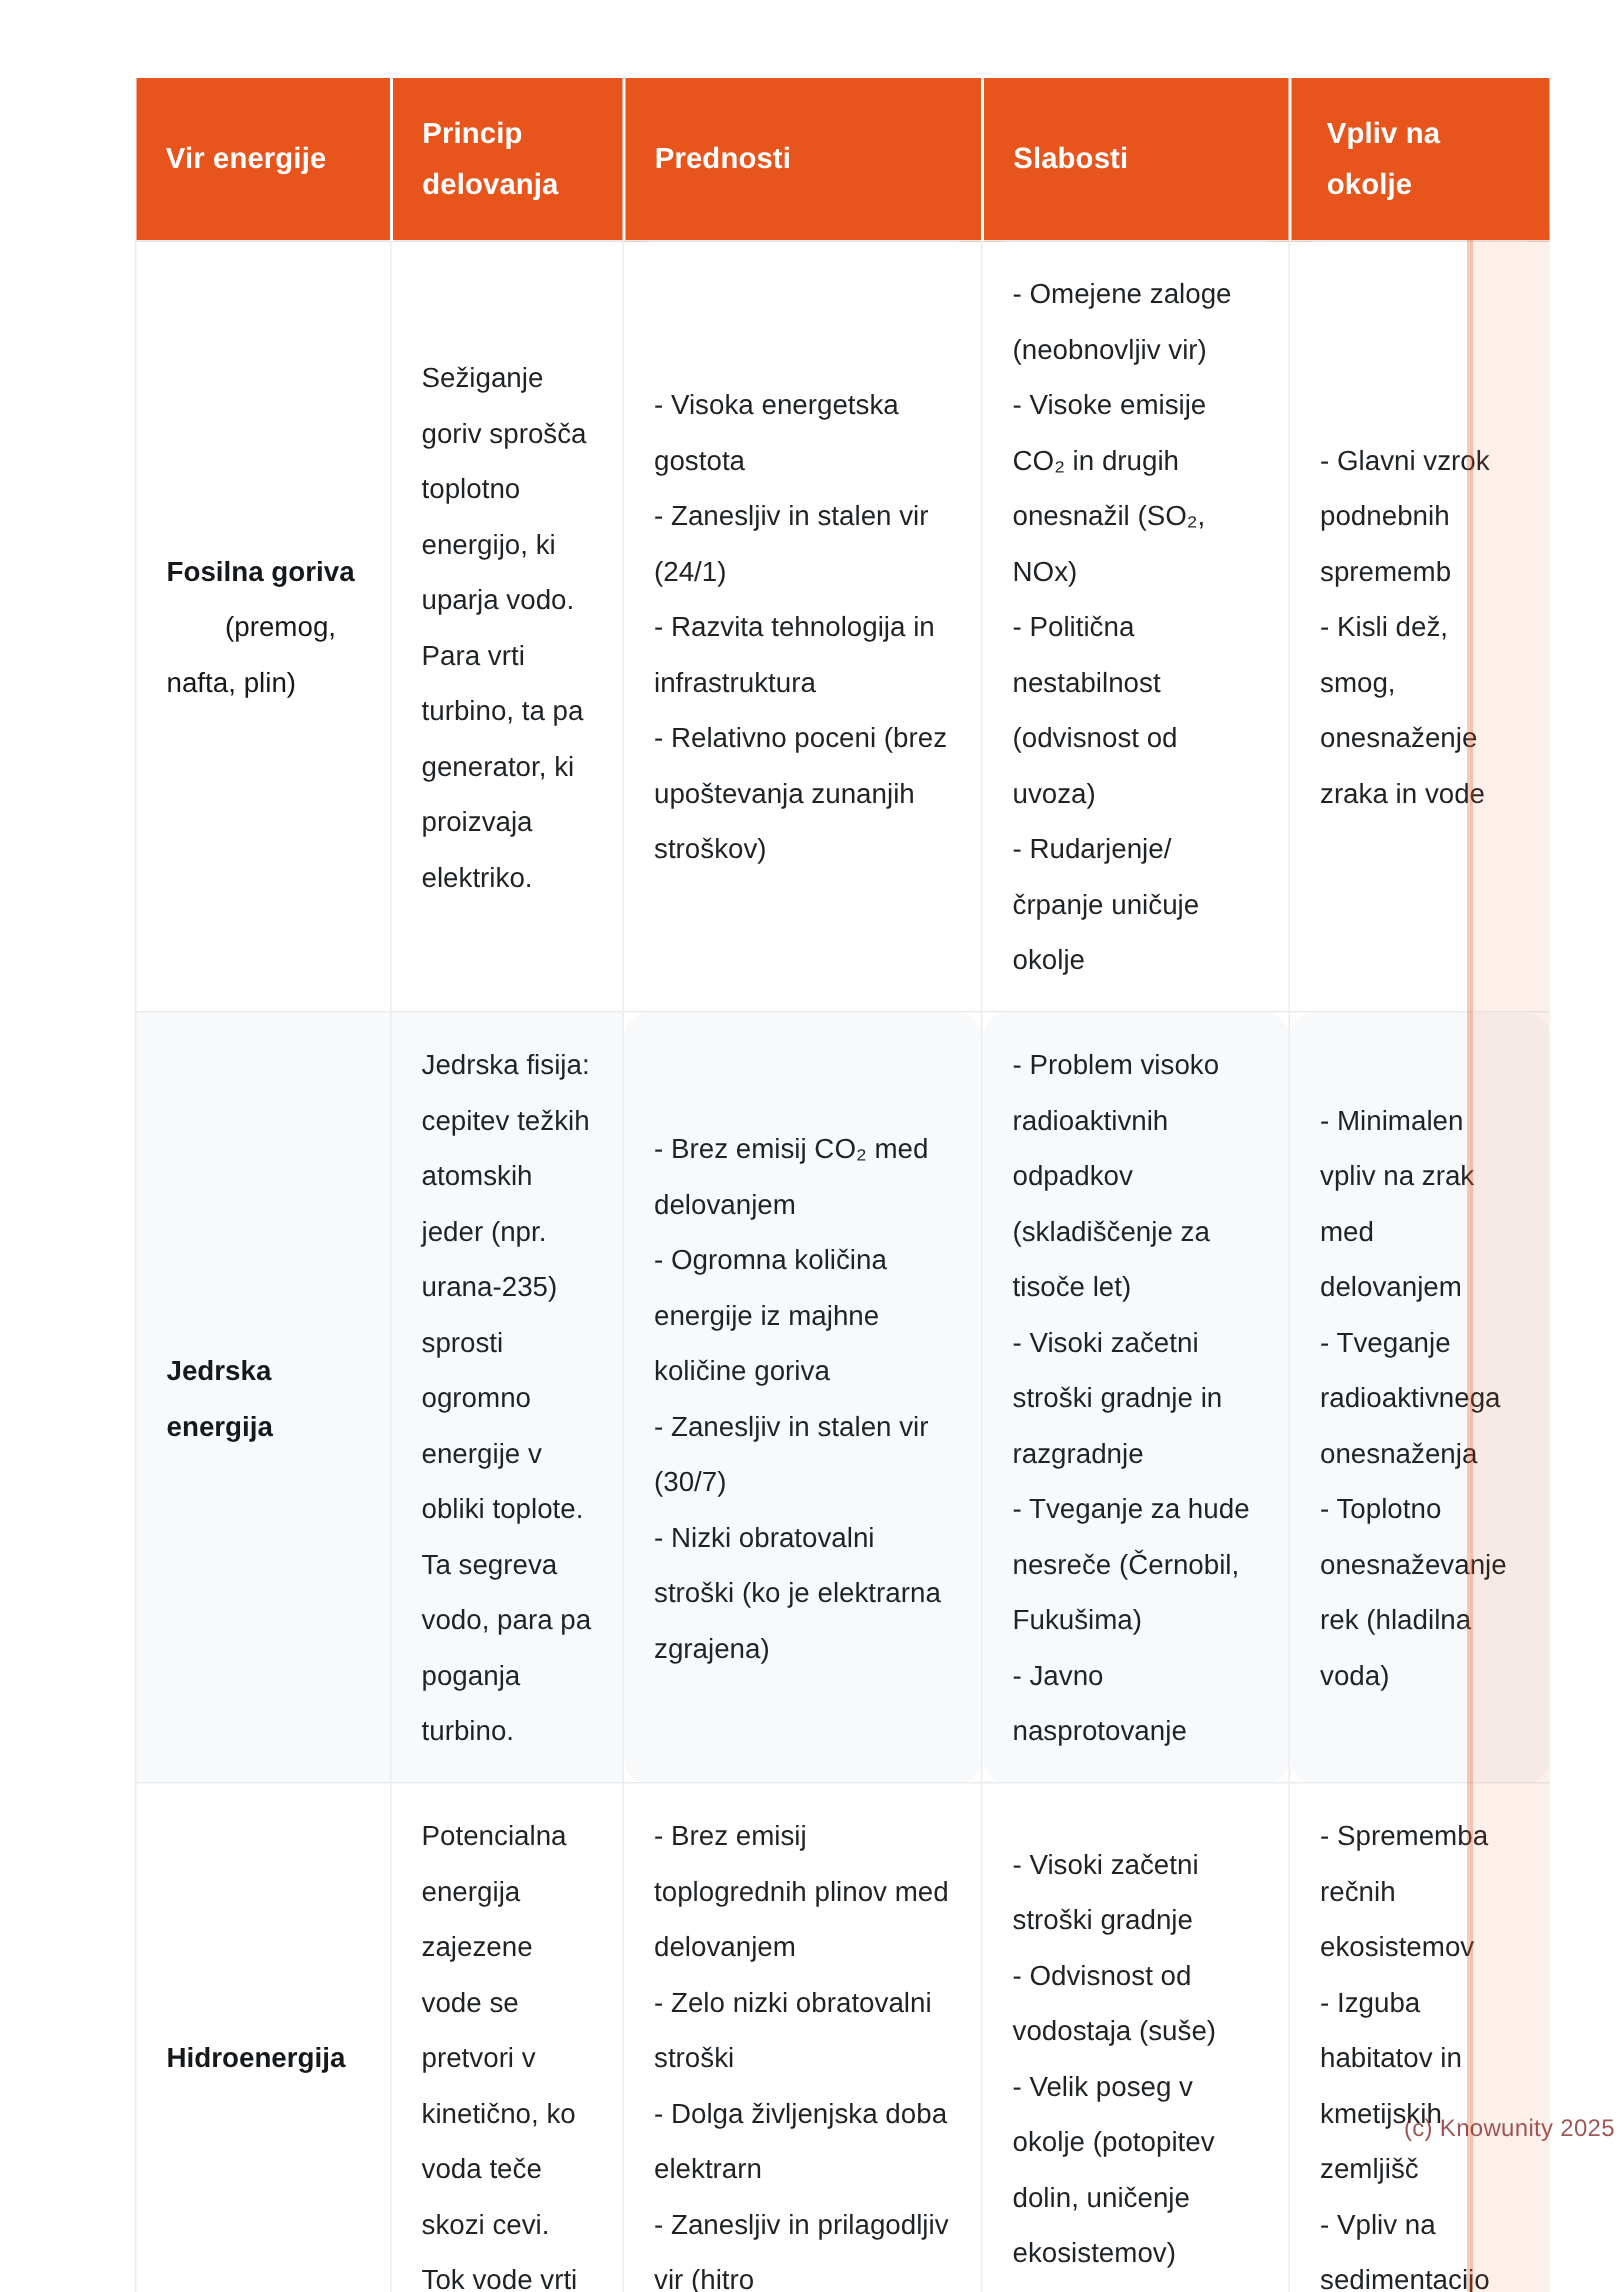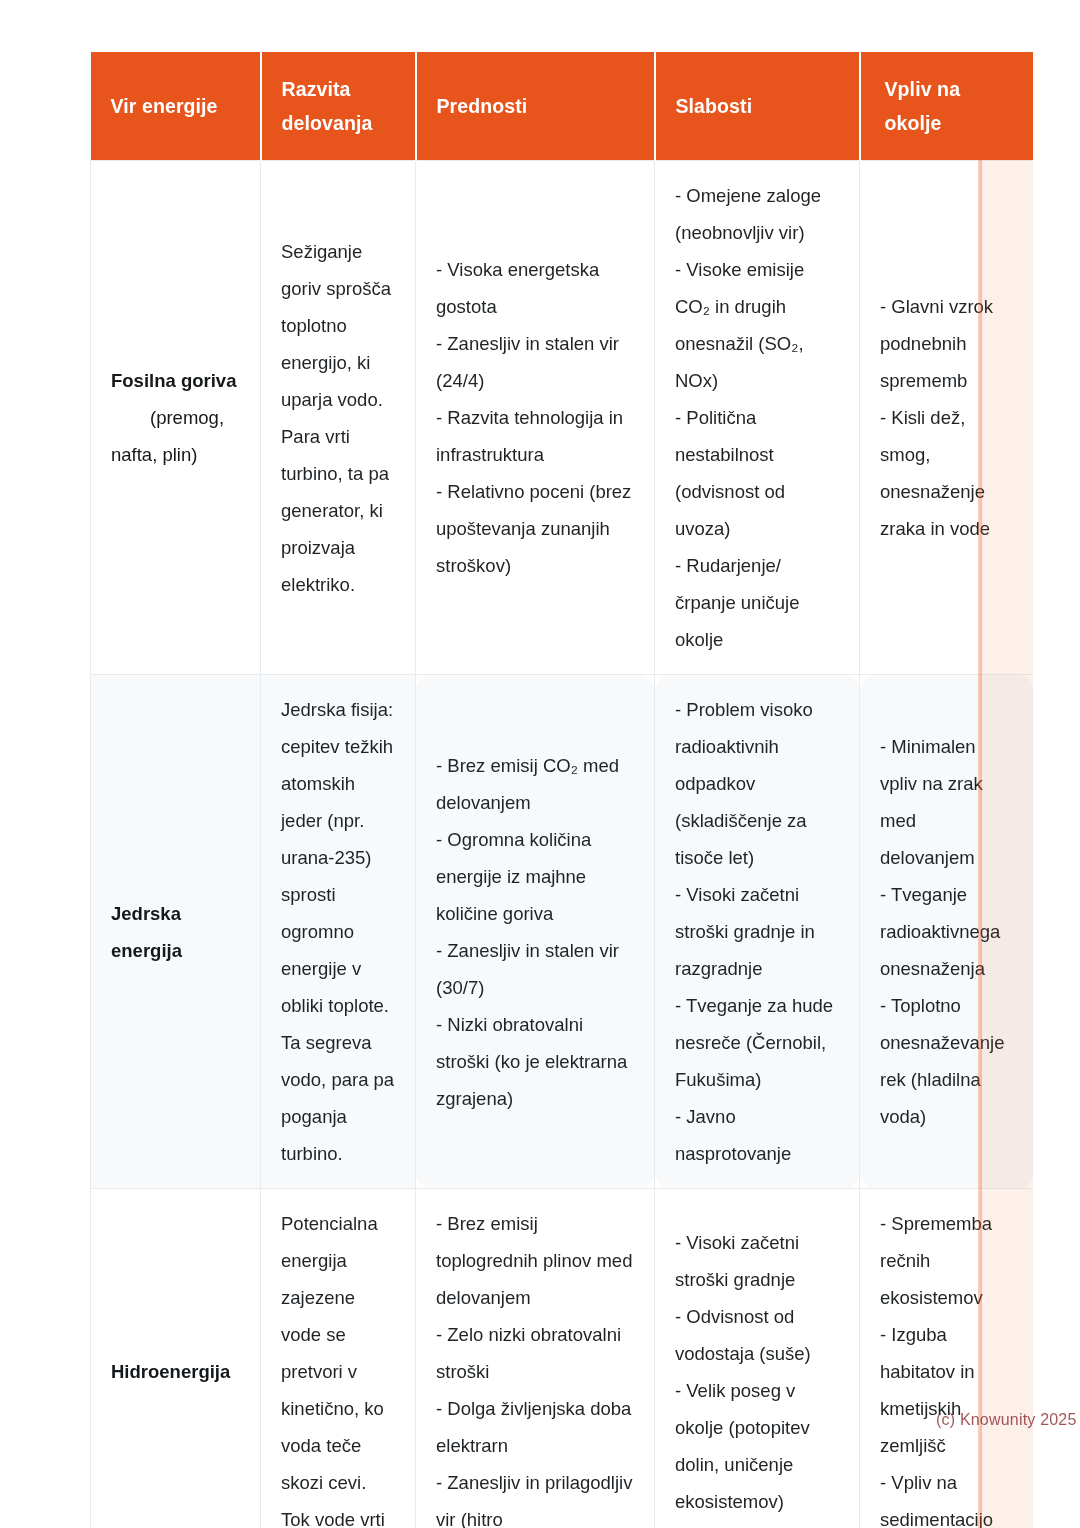--- a/index.html
+++ b/index.html
@@ -127,38 +127,38 @@
       <colgroup>
         <col class="c0">
           <col class="c1">
           <col class="c2">
           <col class="c3">
           <col class="c4">
       </colgroup>
       <thead>
         <tr>
           <th>Vir energije</th>
-          <th>Razvita delovanja</th>
+          <th>Princip delovanja</th>
           <th>Prednosti</th>
           <th>Slabosti</th>
           <th>Vpliv na okolje</th>
         </tr>
       </thead>
       <tbody>
 
         <tr class="row-plain">
           <td class="col-name">
             <span>Fosilna goriva</span>
             <span class="sub">(premog, nafta, plin)</span>
           </td>
           <td class="col-princip">
             <b></b><span>Sežiganje goriv sprošča toplotno energijo, ki uparja vodo. Para vrti turbino, ta pa generator, ki proizvaja elektriko.</span>
           </td>
           <td class="pre-wrap">- Visoka energetska gostota
-- Zanesljiv in stalen vir (24/4)
+- Zanesljiv in stalen vir (24/1)
 - Razvita tehnologija in infrastruktura
 - Relativno poceni (brez upoštevanja zunanjih stroškov)</td>
           <td class="pre-wrap">- Omejene zaloge (neobnovljiv vir)
 - Visoke emisije CO₂ in drugih onesnažil (SO₂, NOx)
 - Politična nestabilnost (odvisnost od uvoza)
 - Rudarjenje/ črpanje uničuje okolje</td>
           <td class="pre-wrap">- Glavni vzrok podnebnih sprememb
 - Kisli dež, smog, onesnaženje zraka in vode</td>
         </tr>
 

